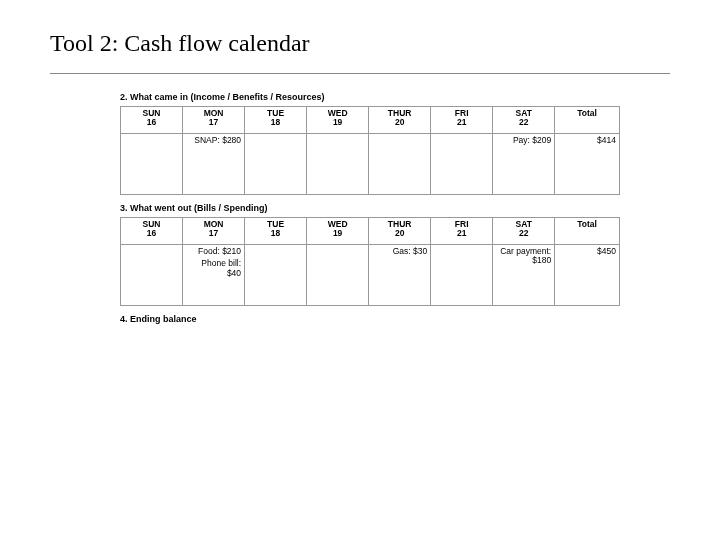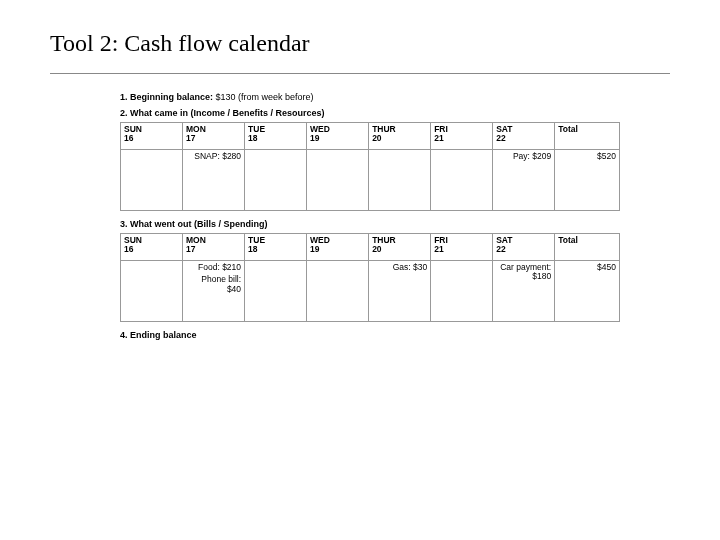--- a/index.html
+++ b/index.html
@@ -40,21 +40,21 @@
   }
   table.cal th, table.cal td {
     border: 1px solid #999;
     padding: 2px 3px;
     font-size: 8.5px;
     vertical-align: top;
     text-align: right;
   }
   table.cal th {
     font-weight: 700;
-    text-align: left;
+    text-align: center;
     height: 22px;
     line-height: 1.1;
   }
   table.cal td.body {
     height: 56px;
   }
   table.cal col.day { width: 11.5%; }
   table.cal col.total { width: 12%; }
   .entry {
     margin-bottom: 3px;
@@ -77,25 +77,20 @@
 </style>
 </head>
 <body>
 
 <div class="page">
 
   <div class="title">Tool 2: Cash flow calendar</div>
 
   <div class="content">
 
-    <div class="section-head">
-      <span>1.</span>
-      <span>Beginning balance:</span>
-      <span style="font-weight:400">$130 (from week before)</span>
-    </div>
 
     <div class="section-head">
       <span>2.</span>
       <span>What came in (Income / Benefits / Resources)</span>
     </div>
 
     <table class="cal">
       <colgroup>
         <col class="day">
           <col class="day">
@@ -123,21 +118,21 @@
               <div class="entry">SNAP: $280</div>
             </td>
         <td class="body"></td>
         <td class="body"></td>
         <td class="body"></td>
         <td class="body"></td>
         <td class="body">
               <div class="entry">Pay: $209</div>
             </td>
         <td class="body">
-              <div class="entry">$520</div>
+              <div class="entry">$414</div>
             </td>
       </tr>
     </tbody>
       </table>
 
     <div class="section-head">
       <span>3.</span>
       <span>What went out (Bills / Spending)</span>
     </div>
 

